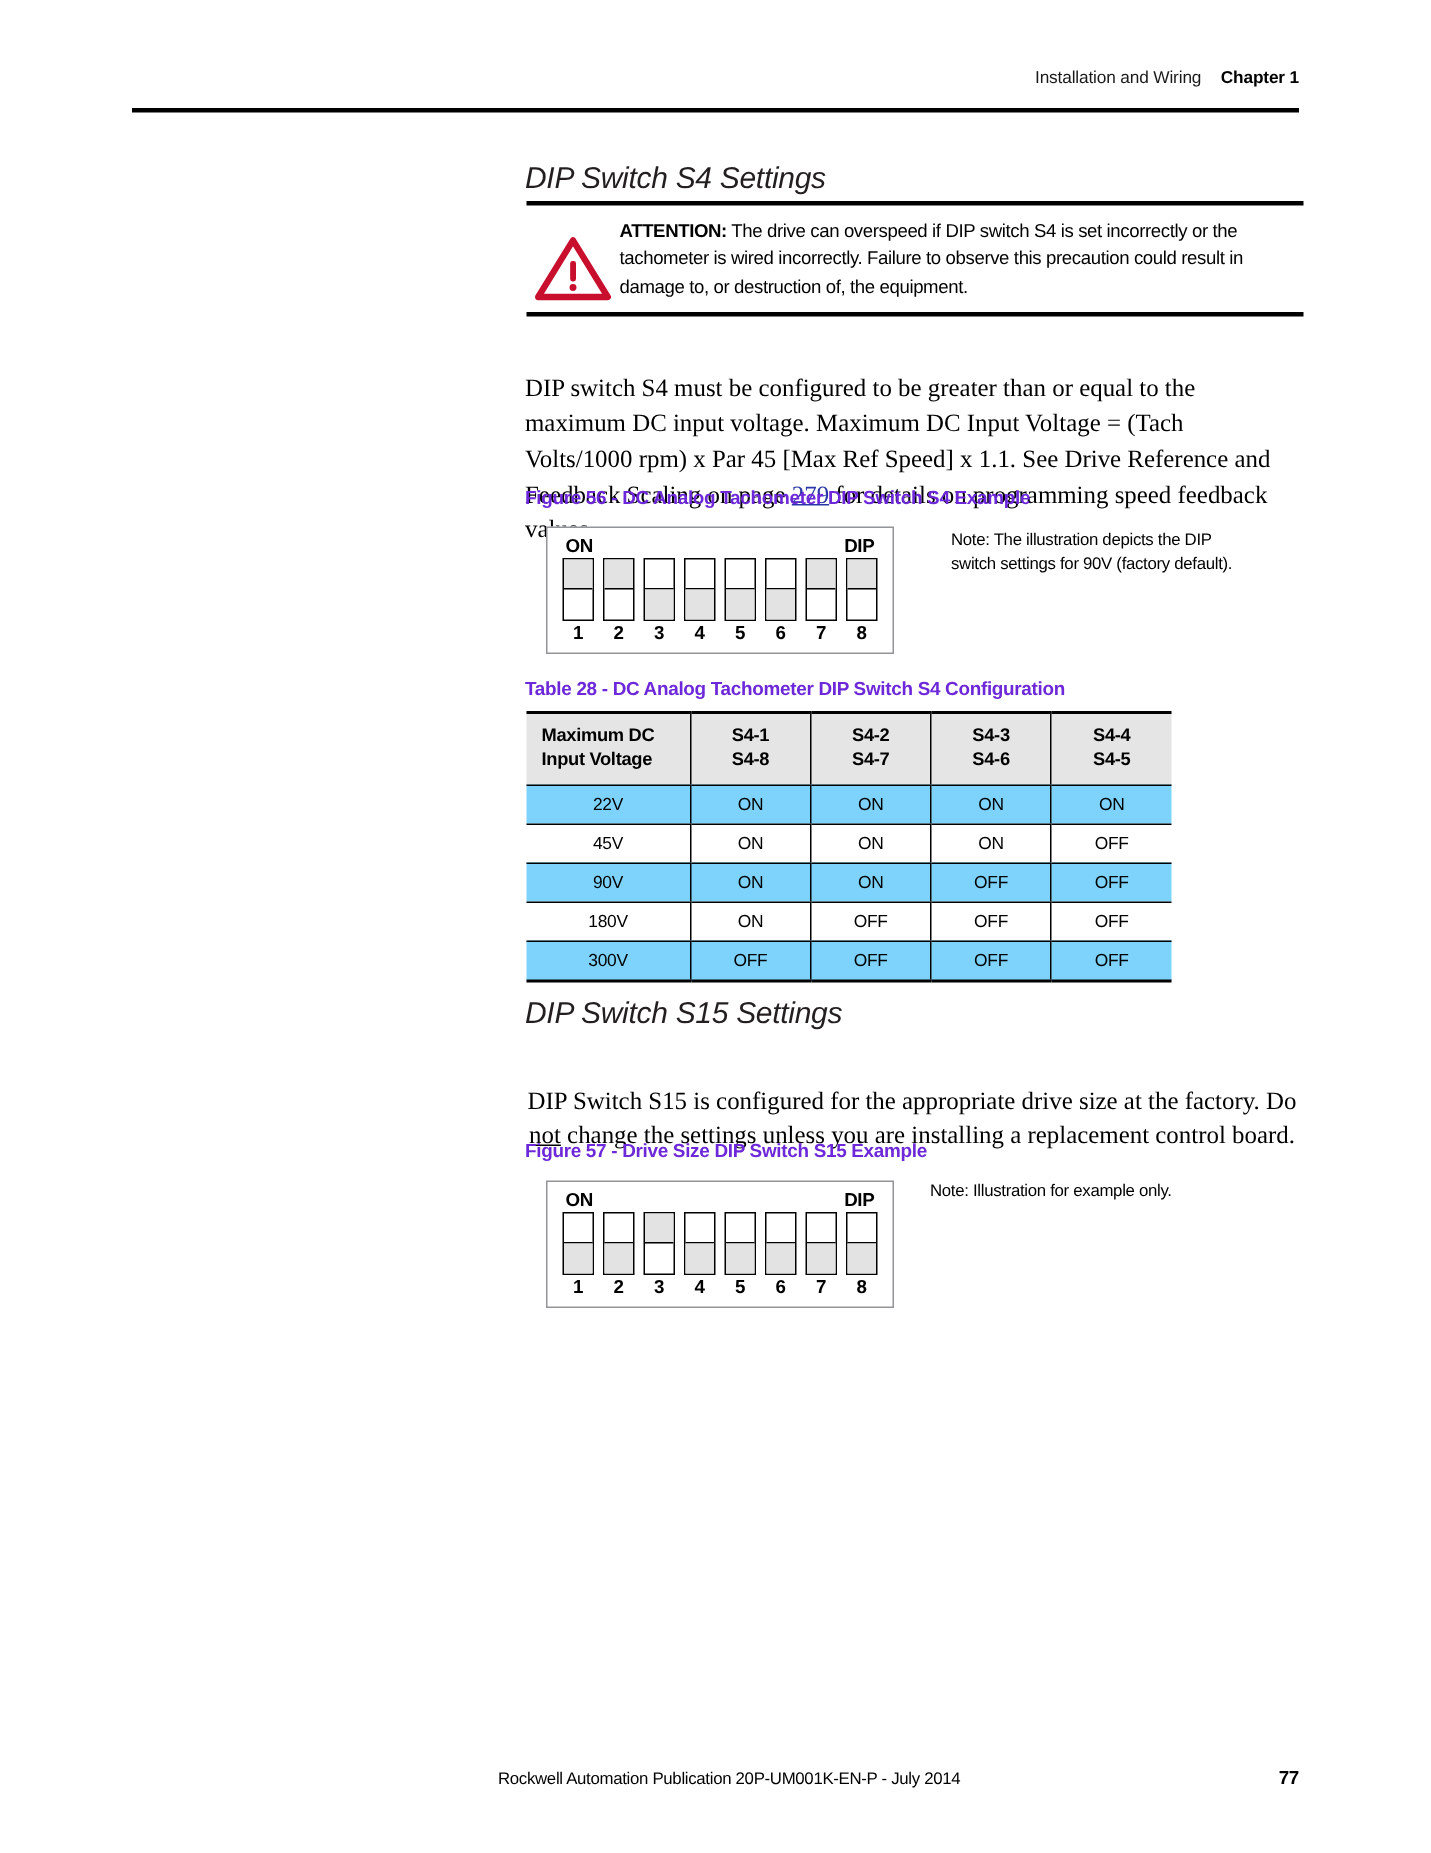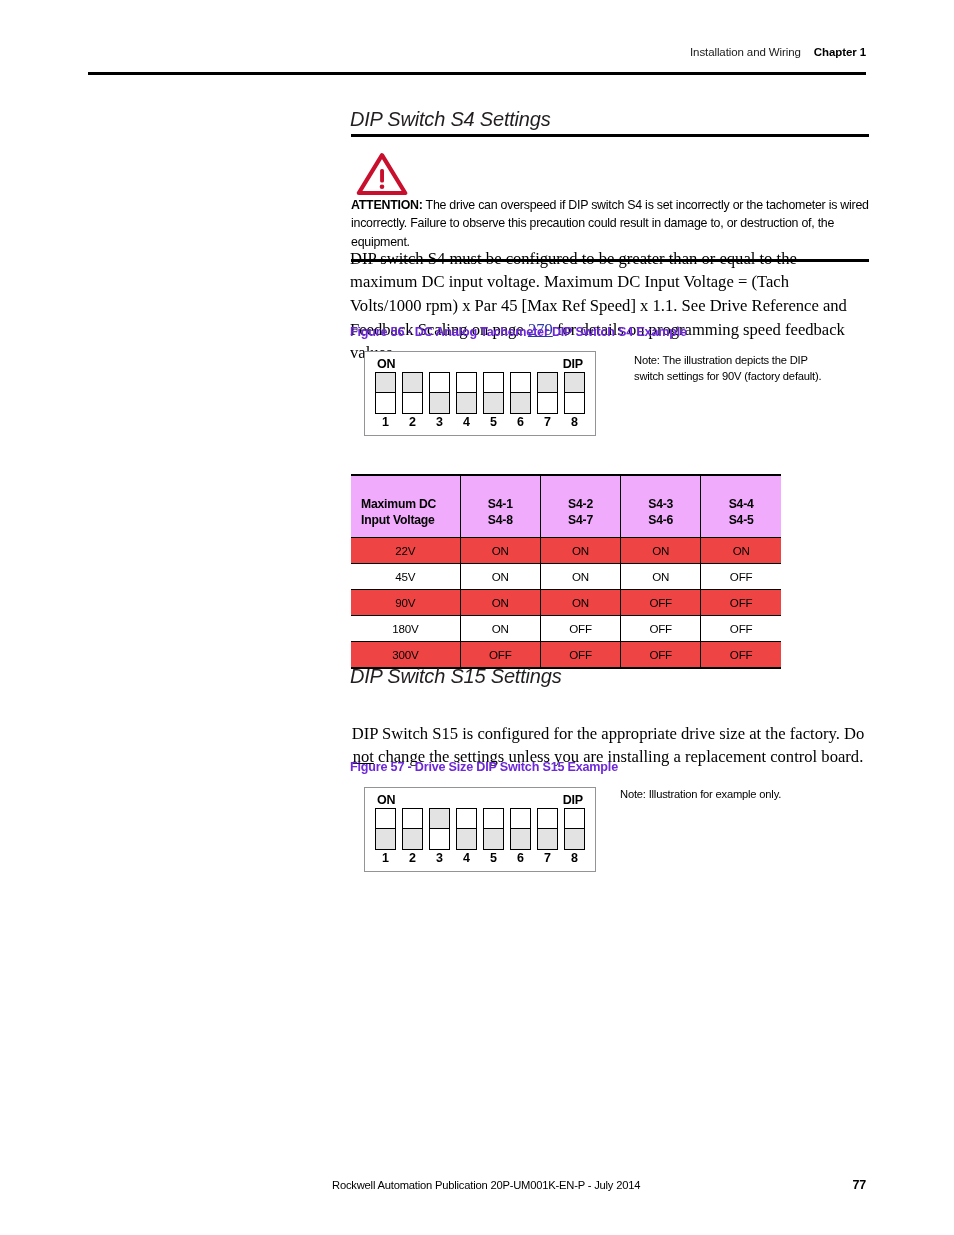--- a/index.html
+++ b/index.html
@@ -73,23 +73,22 @@
     width: 518px;
   }
   .attention-top-rule,
   .attention-bottom-rule {
     width: 100%;
     height: 2.5px;
     background: #000000;
   }
   .attention-body {
     display: flex;
-    align-items: flex-start;
+    align-items: flex-end;
     padding: 8px 0 7px 0;
-    flex-direction: column;
   }
   .attention-icon {
     flex: 0 0 auto;
     width: 62px;
     padding-top: 7px;
     display: flex;
     justify-content: center;
   }
   .attention-text {
     flex: 1 1 auto;
@@ -222,39 +221,39 @@
     vertical-align: middle;
     letter-spacing: -0.2px;
   }
   .data-table th:first-child,
   .data-table td:first-child {
     border-left: none;
   }
   .data-table thead th {
     font-size: 12.2px;
     font-weight: bold;
-    padding: 20px 4px 8px 4px;
+    padding: 6px 4px 8px 4px;
     line-height: 1.35;
-    background: #f0abfc;
+    background: #e5e5e5;
     border-top: 2.4px solid #000000;
     border-bottom: 1.4px solid #000000;
   }
   .data-table thead th.col-label {
     text-align: left;
     padding-left: 10px;
     width: 97px;
   }
   .data-table tbody td {
     font-size: 11.6px;
     font-weight: normal;
     padding: 6px 4px 6px 4px;
     border-bottom: 1px solid #000000;
   }
   .data-table tbody tr.shade td {
-    background: #ef4444;
+    background: #7dd3fc;
   }
   .data-table tbody tr:last-child td {
     border-bottom: 2.4px solid #000000;
   }
   .data-table col.c1 { width: 97px; }
   .data-table col.cn { width: 83px; }
 
   
   .footer {
     position: absolute;
@@ -378,20 +377,21 @@
           </div>
           <div class="dip-num">8</div>
         </div>
 
       </div>
     </div>
   </div>
 
   <div class="dip-note" id="note-fig56">Note: The illustration depicts the DIP switch settings for 90V (factory default).</div>
 
+  <div class="caption" id="caption-table28">Table 28 - DC Analog Tachometer DIP Switch S4 Configuration</div>
 
   <table class="data-table">
     <colgroup>
       <col class="c1">
         <col class="cn">
         <col class="cn">
         <col class="cn">
         <col class="cn">
     </colgroup>
     <thead>

